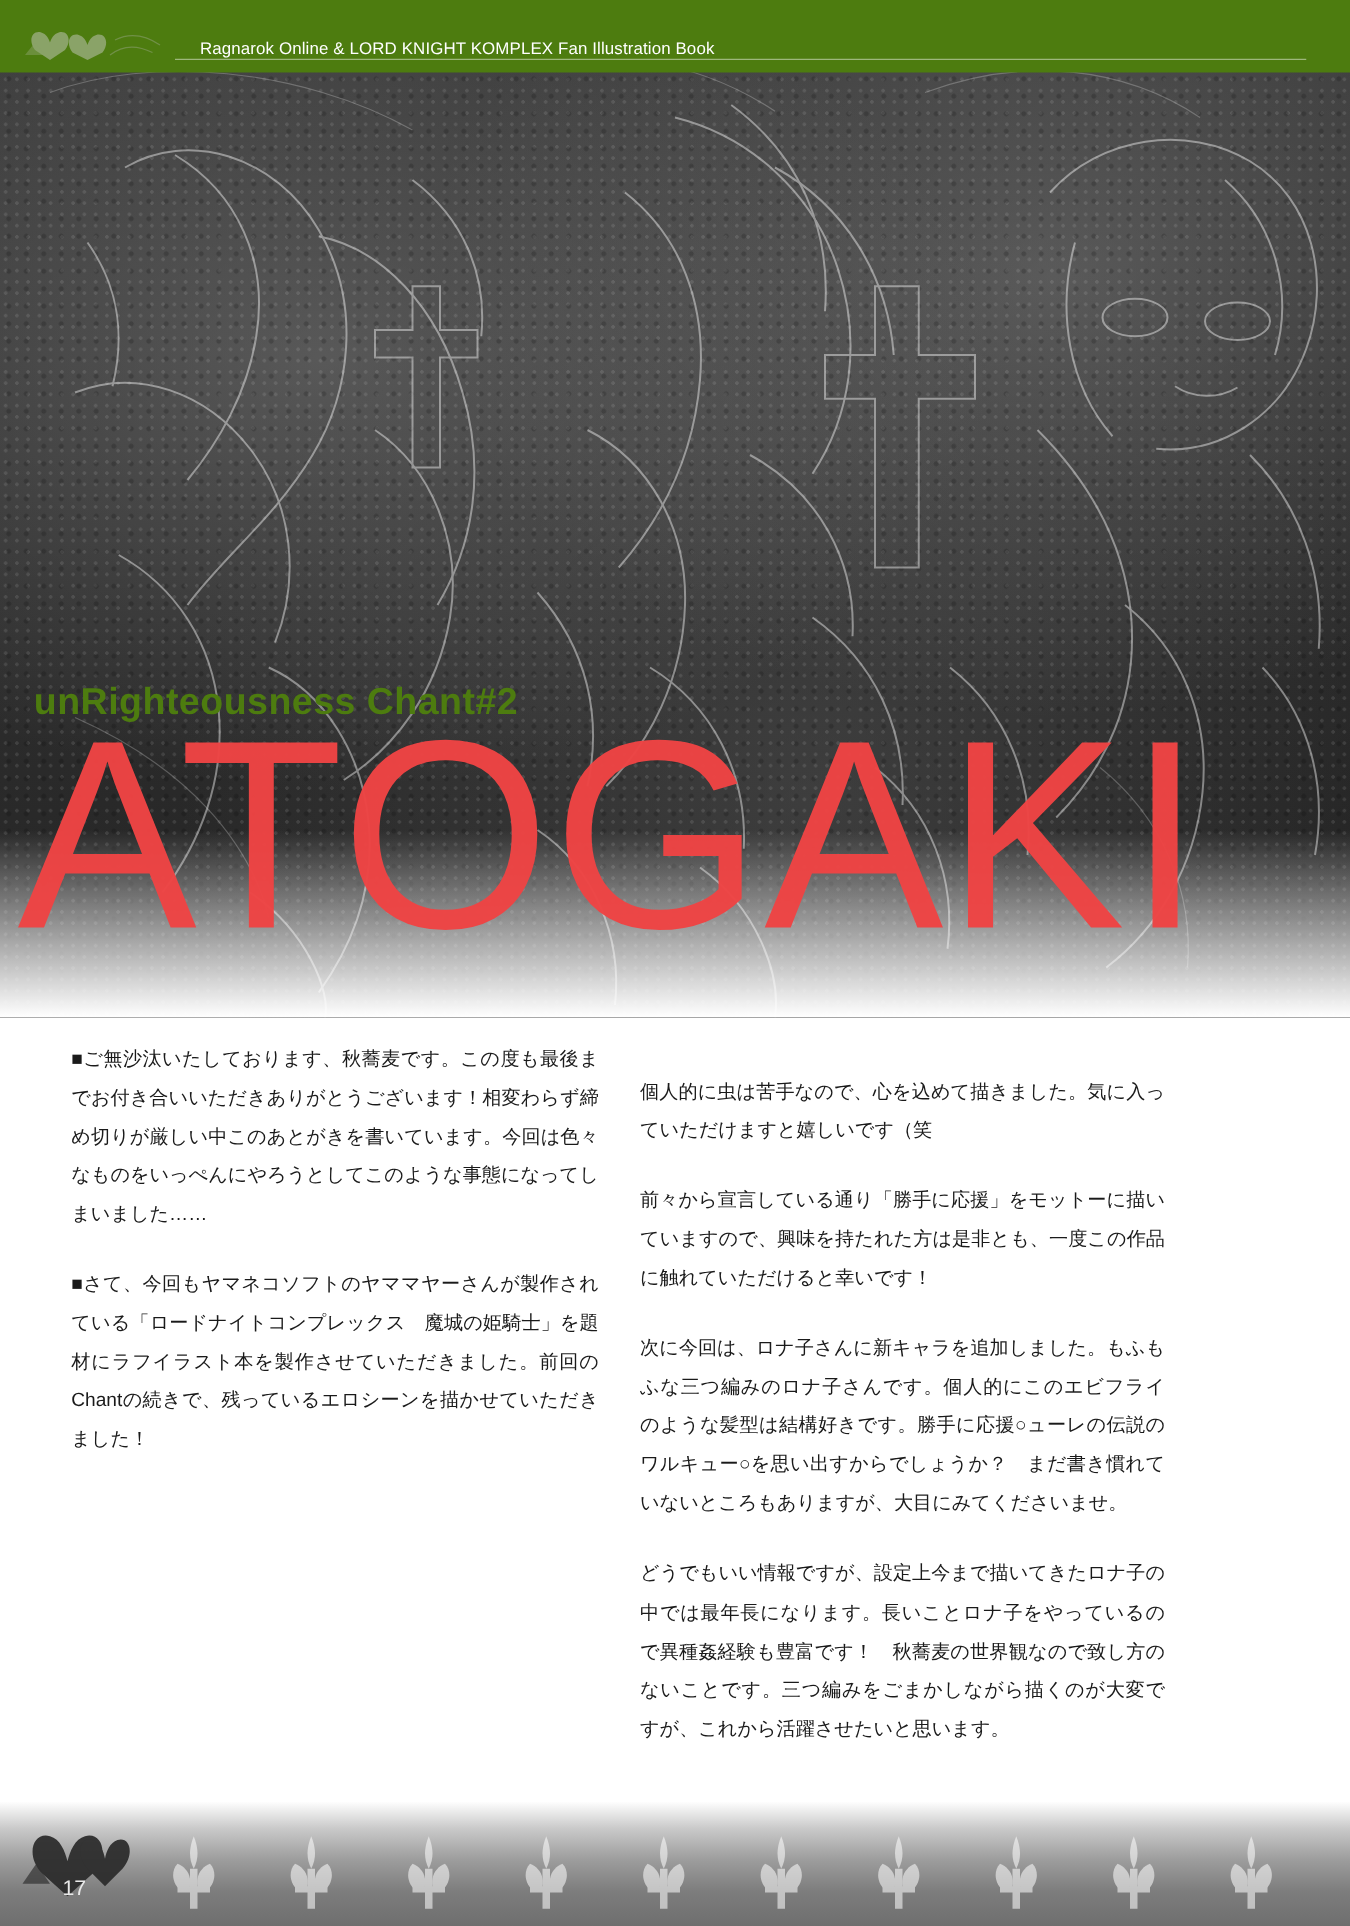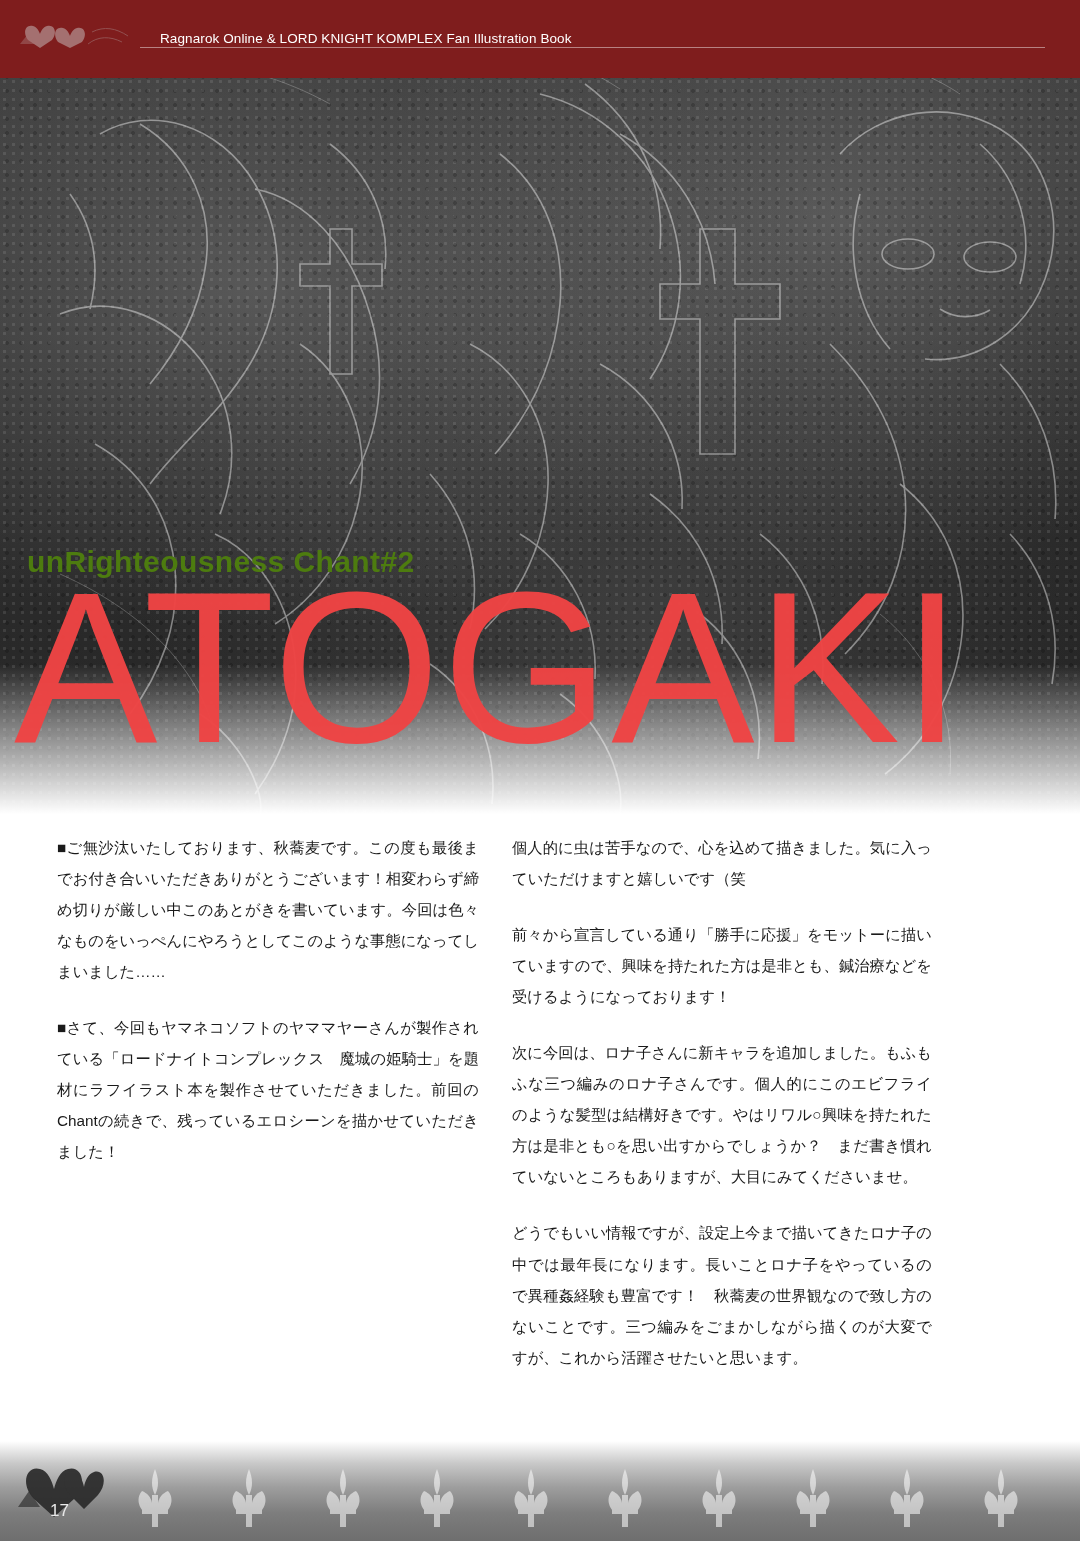--- a/index.html
+++ b/index.html
@@ -14,22 +14,22 @@
     overflow: hidden;
     background: #ffffff;
     font-family: "Liberation Sans", sans-serif;
   }
 
   
   .header-bar {
     position: absolute;
     top: 0; left: 0;
     width: 1080px;
-    height: 78px;
-    background: #7f1d1d;
+    height: 58px;
+    background: #4d7c0f;
     overflow: hidden;
   }
   .header-ornament {
     position: absolute;
     left: 18px;
     top: 18px;
     width: 120px;
     height: 30px;
     opacity: 0.55;
   }
@@ -131,21 +131,21 @@
     position: absolute;
     top: 0;
     width: 422px;
     color: #1a1a1a;
     font-size: 15.3px;
     line-height: 2.03;
     text-align: justify;
     font-family: "Liberation Sans", sans-serif;
   }
   .col-left { left: 57px; }
-  .col-right { left: 512px; width: 420px; }
+  .col-right { left: 512px; width: 420px; margin-top: 26px; }
   .col p { margin: 0 0 25px 0; }
   .col p:last-child { margin-bottom: 0; }
 
   
   .footer-band {
     position: absolute;
     left: 0;
     bottom: 0;
     width: 1080px;
     height: 100px;
@@ -269,22 +269,22 @@
   <div class="chant-label">unRighteousness Chant#2</div>
   <div class="atogaki">ATOGAKI</div>
 
   <div class="body-wrap">
     <div class="col col-left">
       <p>■ご無沙汰いたしております、秋蕎麦です。この度も最後までお付き合いいただきありがとうございます！相変わらず締め切りが厳しい中このあとがきを書いています。今回は色々なものをいっぺんにやろうとしてこのような事態になってしまいました……</p>
       <p>■さて、今回もヤマネコソフトのヤママヤーさんが製作されている「ロードナイトコンプレックス　魔城の姫騎士」を題材にラフイラスト本を製作させていただきました。前回のChantの続きで、残っているエロシーンを描かせていただきました！</p>
     </div>
     <div class="col col-right">
       <p>個人的に虫は苦手なので、心を込めて描きました。気に入っていただけますと嬉しいです（笑</p>
-      <p>前々から宣言している通り「勝手に応援」をモットーに描いていますので、興味を持たれた方は是非とも、鍼治療などを受けるようになっております！</p>
-      <p>次に今回は、ロナ子さんに新キャラを追加しました。もふもふな三つ編みのロナ子さんです。個人的にこのエビフライのような髪型は結構好きです。やはリワル○興味を持たれた方は是非とも○を思い出すからでしょうか？　まだ書き慣れていないところもありますが、大目にみてくださいませ。</p>
+      <p>前々から宣言している通り「勝手に応援」をモットーに描いていますので、興味を持たれた方は是非とも、一度この作品に触れていただけると幸いです！</p>
+      <p>次に今回は、ロナ子さんに新キャラを追加しました。もふもふな三つ編みのロナ子さんです。個人的にこのエビフライのような髪型は結構好きです。勝手に応援○ューレの伝説のワルキュー○を思い出すからでしょうか？　まだ書き慣れていないところもありますが、大目にみてくださいませ。</p>
       <p>どうでもいい情報ですが、設定上今まで描いてきたロナ子の中では最年長になります。長いことロナ子をやっているので異種姦経験も豊富です！　秋蕎麦の世界観なので致し方のないことです。三つ編みをごまかしながら描くのが大変ですが、これから活躍させたいと思います。</p>
     </div>
   </div>
 
   <div class="footer-band">
     <div class="fleur-row">
       <div class="fleur" style="left:132px;">
         <svg viewBox="0 0 46 66" xmlns="http://www.w3.org/2000/svg">
             <g fill="#ffffff">
               <path d="M23 2 C27 12 27 20 23 28 C19 20 19 12 23 2 Z"></path>

